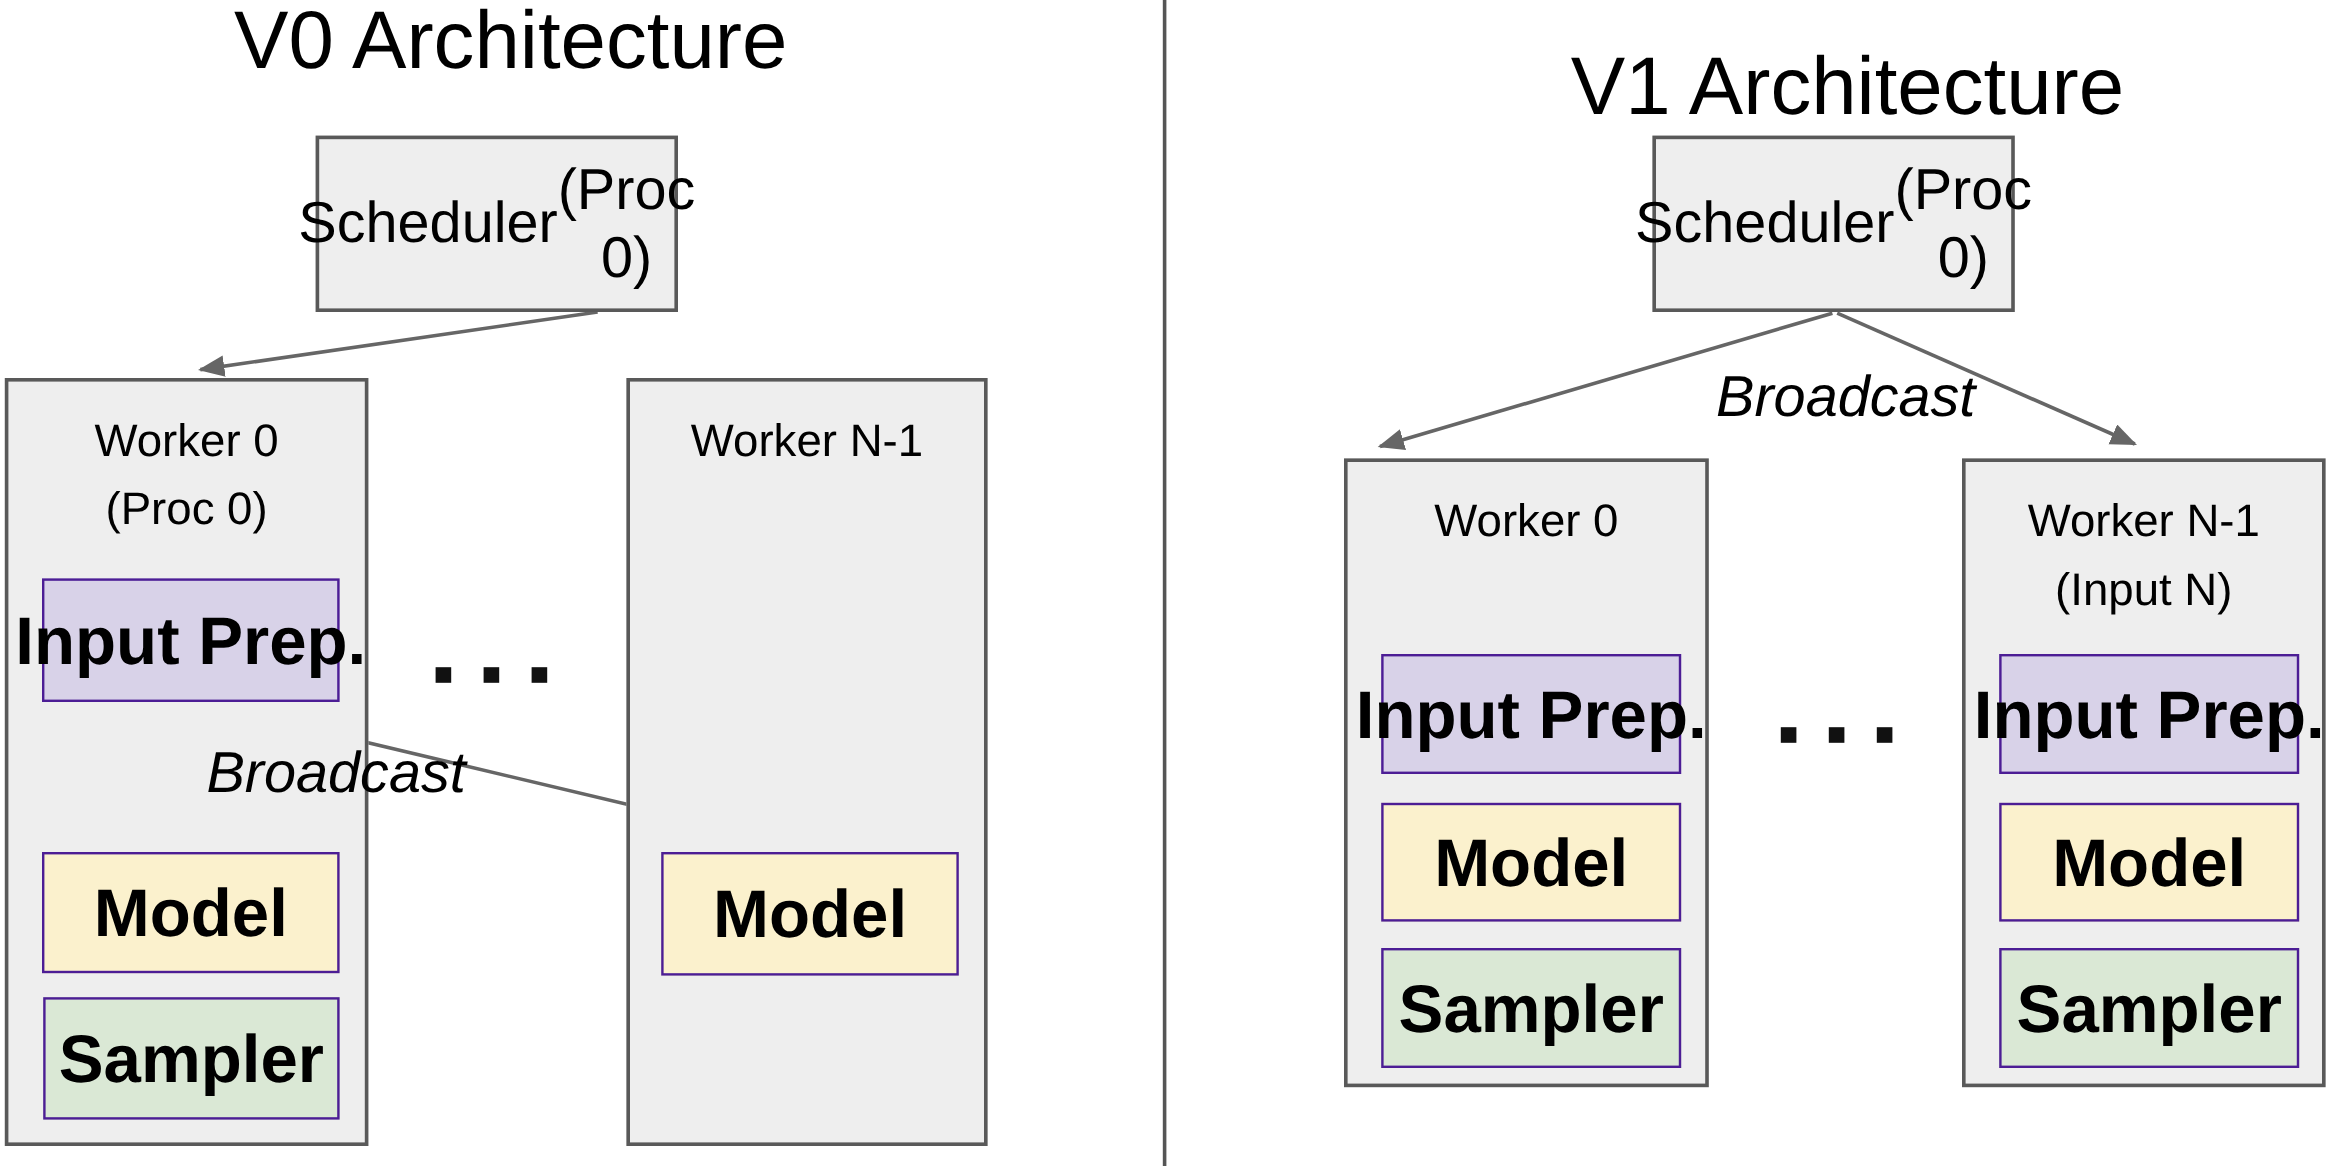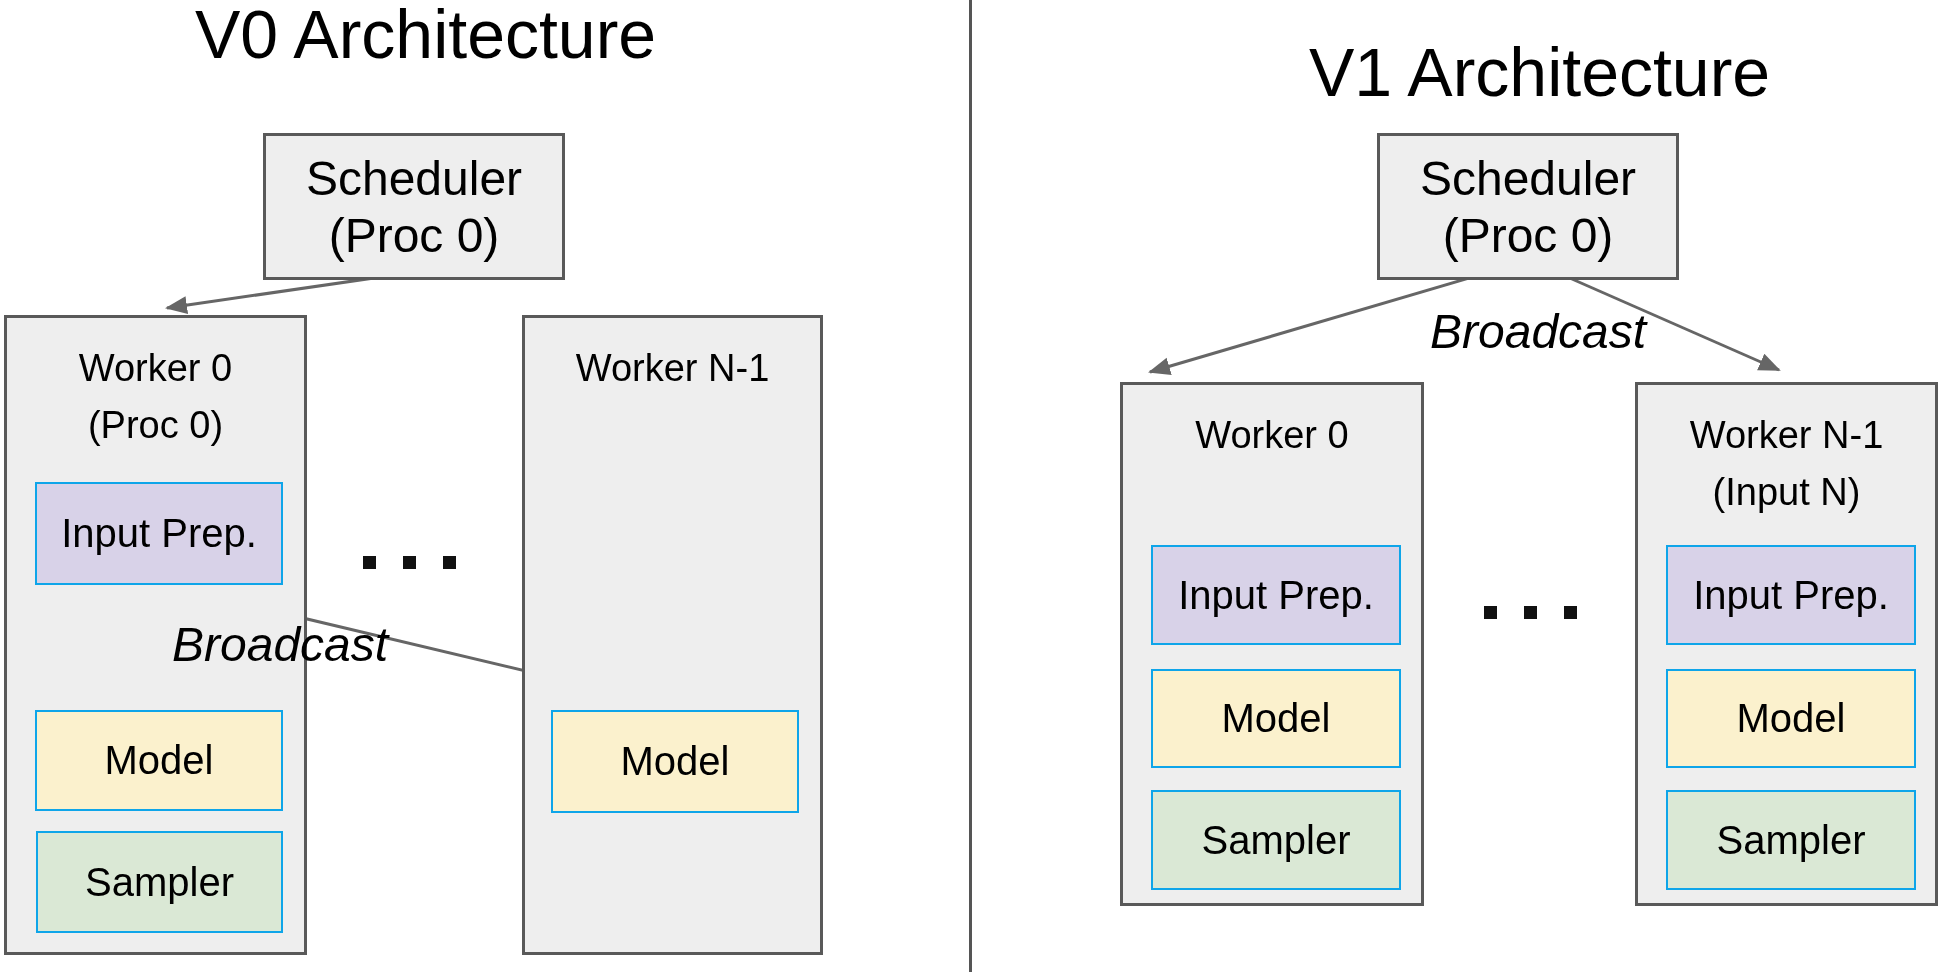--- a/index.html
+++ b/index.html
@@ -2,26 +2,26 @@
 <html><head>
 <meta charset="utf-8">
 <style>
   html,body{margin:0;padding:0;background:#ffffff;}
   .stage{position:relative;width:1954px;height:972px;background:#ffffff;overflow:hidden;
          font-family:"Liberation Sans","DejaVu Sans",sans-serif;color:#000;}
   .arrows{position:absolute;left:0;top:0;width:1954px;height:972px;pointer-events:none;}
   .divider{position:absolute;top:0;width:3px;height:972px;background:#555555;}
   .big-title{position:absolute;font-size:68px;line-height:64px;white-space:nowrap;color:#000;}
   .box{position:absolute;box-sizing:border-box;background:#eeeeee;border:3px solid #595959;}
-  .scheduler{display:flex;flex-direction:column;align-items:center;justify-content:center;
-             font-size:48px;line-height:57px;text-align:center;margin-top:20px;}
+  .scheduler{display:flex;flex-direction:row;align-items:center;justify-content:center;
+             font-size:48px;line-height:57px;text-align:center;}
   .worker-label{position:absolute;left:0;top:22px;width:100%;text-align:center;
                 font-size:38px;line-height:57px;}
-  .inner{position:absolute;box-sizing:border-box;border:2px solid #0ea5e9;
-         display:flex;align-items:center;justify-content:center;font-size:40px;white-space:nowrap;}
+  .inner{position:absolute;box-sizing:border-box;border:2px solid #4c1d95;
+         display:flex;align-items:center;justify-content:center;font-size:56px;white-space:nowrap;font-weight:bold;}
   .fill-purple{background:#d8d2e8;}
   .fill-yellow{background:#fbf1cd;}
   .fill-green{background:#dae8d5;}
   .broadcast{position:absolute;font-size:48px;line-height:46px;white-space:nowrap;font-style:italic;}
   .dots{position:absolute;display:flex;gap:27px;}
   .dots span{width:13px;height:13px;background:#111111;display:block;}
 </style>
 </head>
 <body>
 

